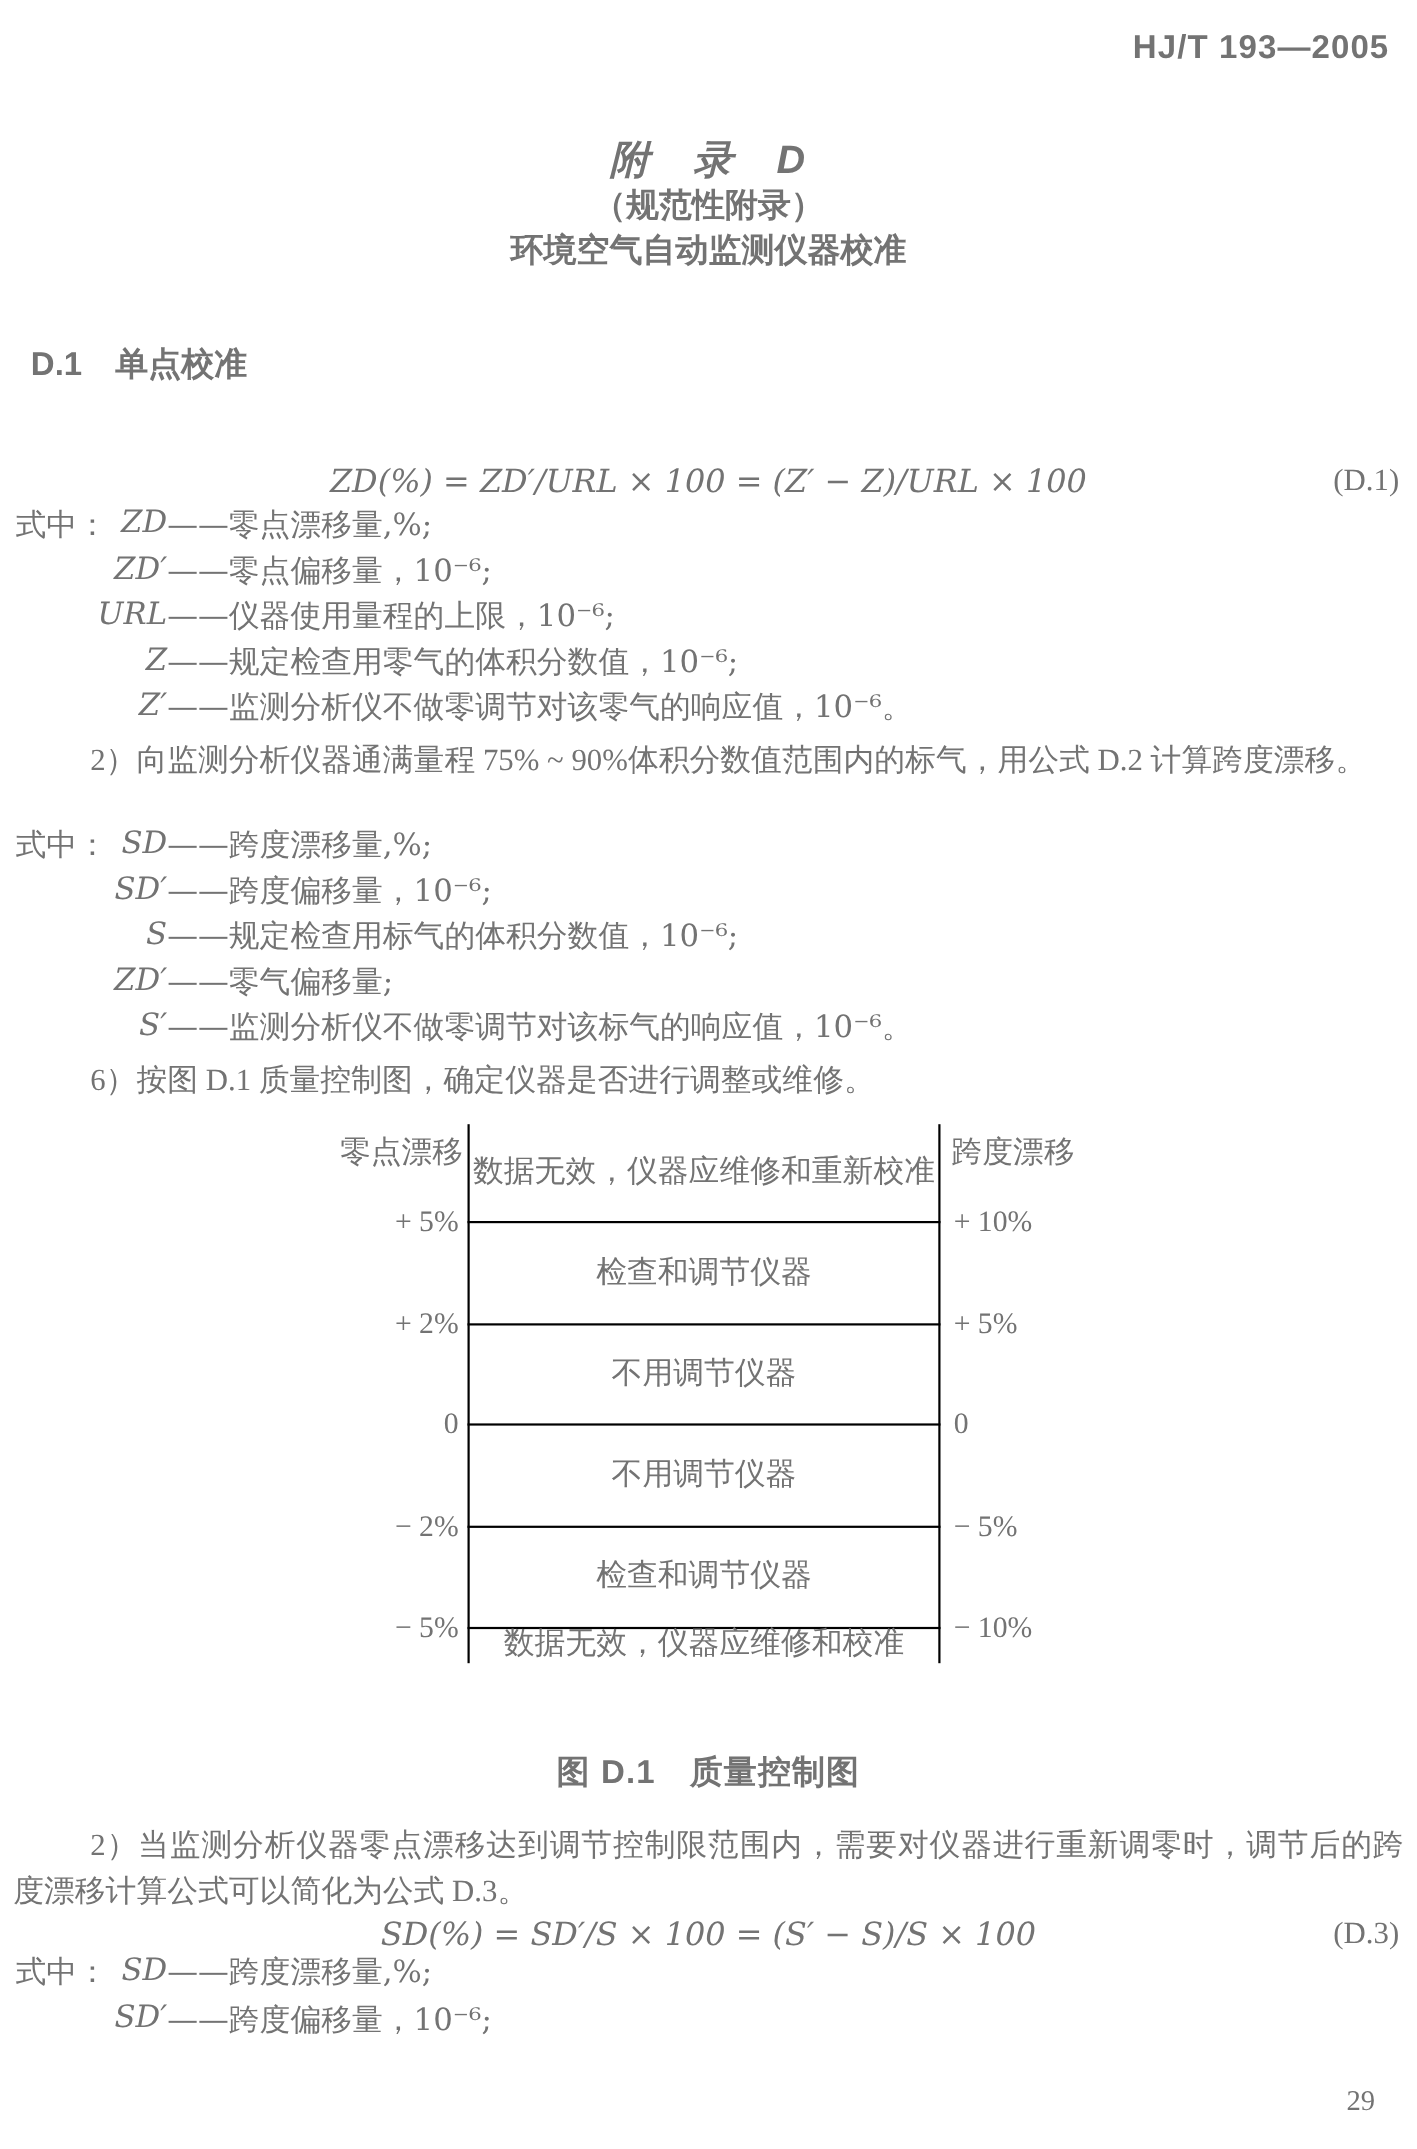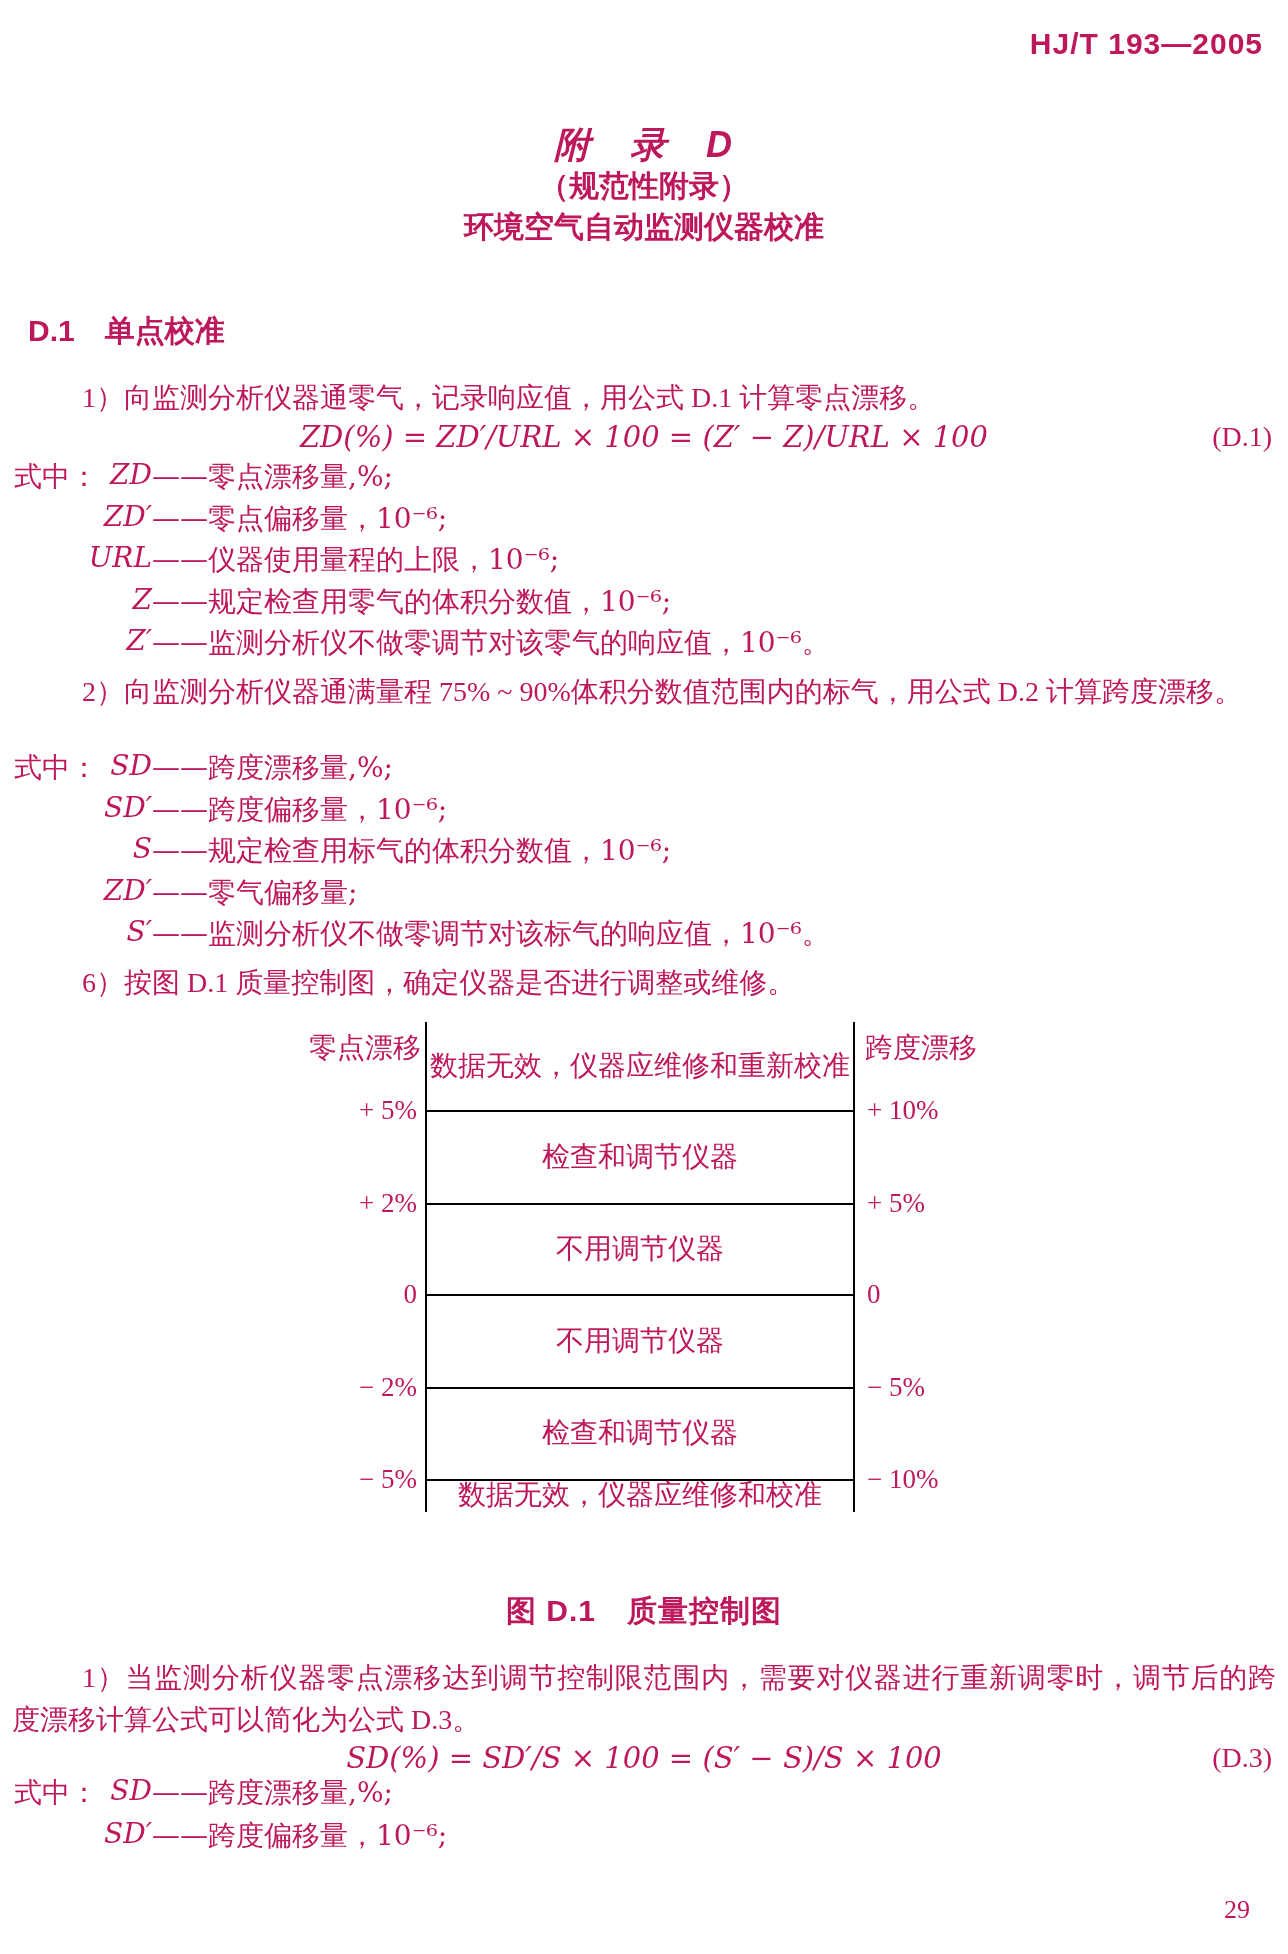--- a/index.html
+++ b/index.html
@@ -1,18 +1,18 @@
 <!DOCTYPE html>
 <html><head>
 <meta charset="utf-8">
 <style>
   html,body { margin:0; padding:0; background:#ffffff; }
   .page {
     position:relative; width:1288px; height:1954px; background:#ffffff;
-    color:#be185d; font-family:"Liberation Serif","DejaVu Serif",serif;
+    color:#737373; font-family:"Liberation Serif","DejaVu Serif",serif;
     font-size:28px; overflow:hidden;
   }
   .abs { position:absolute; }
   .sans { font-family:"Liberation Sans","DejaVu Sans",sans-serif; }
   .bold { font-weight:bold; }
   .center { left:0; width:1288px; text-align:center; }
 
   .doc-header { top:27px; right:25px; font-size:30px; letter-spacing:1px; }
   .title1 { top:121px; font-size:36px; letter-spacing:2px;font-style:italic; }
   .title2 { top:166px; font-size:30px; }
@@ -57,21 +57,20 @@
 <div class="page">
 
   <div class="abs doc-header sans bold">HJ/T 193—2005</div>
 
   <div class="abs center title1 sans bold">附　录　D</div>
   <div class="abs center title2 sans bold">（规范性附录）</div>
   <div class="abs center title3 sans bold">环境空气自动监测仪器校准</div>
 
   <div class="abs sec-head sans bold">D.1　单点校准</div>
 
-  <div class="abs para indent" style="top:377px">1）向监测分析仪器通零气，记录响应值，用公式 D.1 计算零点漂移。</div>
 
   <div class="abs formula-row" style="top:416px">
     <span class="formula-text">ZD(%) = ZD′/URL × 100 = (Z′ − Z)/URL × 100</span>
     <span class="eq-no">(D.1)</span>
   </div>
 
   <div class="abs def-list" style="top:458px">
     <div class="def-row">
       <span class="def-prefix">式中：</span>
       <span class="def-term">ZD</span>
@@ -153,21 +152,21 @@
     <div class="tick-right" style="top:67px">+ 10%</div>
     <div class="tick-right" style="top:160px">+ 5%</div>
     <div class="tick-right" style="top:251px">0</div>
     <div class="tick-right" style="top:344px">− 5%</div>
     <div class="tick-right" style="top:436px">− 10%</div>
   </div>
 
   <div class="abs center caption sans bold">图 D.1　质量控制图</div>
 
   <div class="abs para" style="top:1657px">
-    <div class="indent justify-last">1）当监测分析仪器零点漂移达到调节控制限范围内，需要对仪器进行重新调零时，调节后的跨</div>
+    <div class="indent justify-last">2）当监测分析仪器零点漂移达到调节控制限范围内，需要对仪器进行重新调零时，调节后的跨</div>
     <div>度漂移计算公式可以简化为公式 D.3。</div>
   </div>
 
   <div class="abs formula-row" style="top:1737px">
     <span class="formula-text">SD(%) = SD′/S × 100 = (S′ − S)/S × 100</span>
     <span class="eq-no">(D.3)</span>
   </div>
 
   <div class="abs def-list" style="top:1774px">
     <div class="def-row tall">

